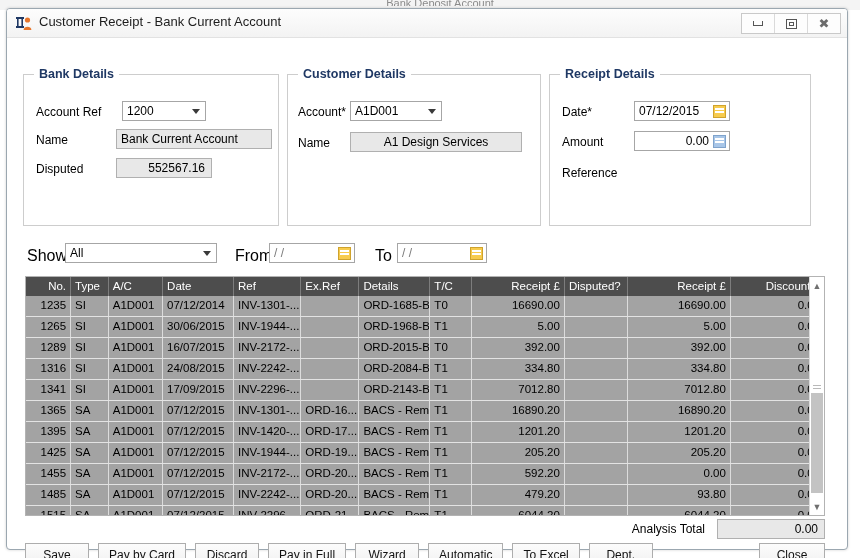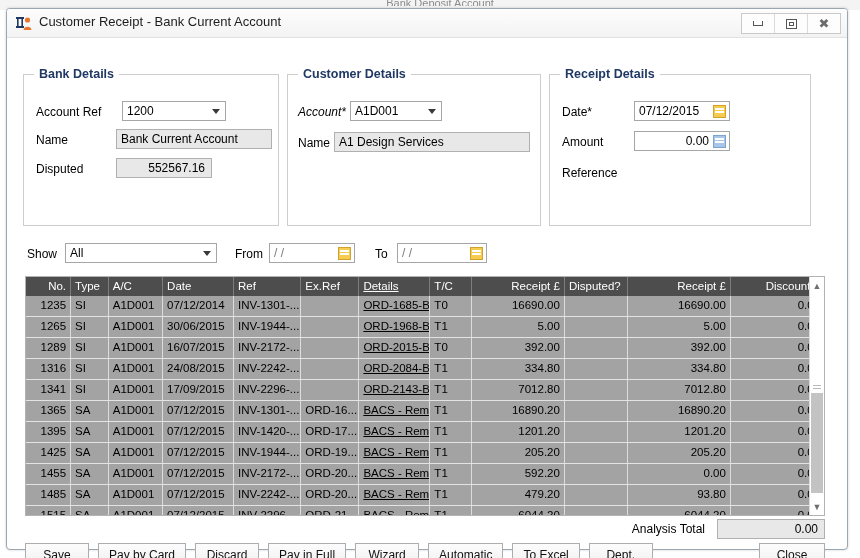--- a/index.html
+++ b/index.html
@@ -179,21 +179,21 @@
     display: block;
     margin: 2px 1px 0 1px;
     height: 2px;
     background: #ffffff;
     box-shadow: 0 3px 0 #ffffff;
   }
 
   
   .filter-label {
     position: absolute;
-    font-size: 12px;
+    font-size: 16px;
   }
 
   .chk-wrap {
     position: absolute;
     left: 638px; top: 208px;
     display: flex;
     align-items: center;
     color: #a9a9a9;
     font-size: 11.5px;
     white-space: nowrap;
@@ -256,21 +256,21 @@
     box-sizing: border-box;
     overflow: hidden;
     white-space: nowrap;
   }
   .c-no   { width: 48px; text-align: right; }
   .c-type { width: 40px; }
   .c-ac   { width: 58px; }
   .c-date { width: 76px; }
   .c-ref  { width: 72px; }
   .c-exref{ width: 62px; }
-  .c-det  { width: 76px; text-decoration: underline; }
+  .c-det  { width: 76px; }
   .c-tc   { width: 44px; }
   .c-amt  { width: 100px; text-align: right; }
   .c-disp { width: 68px; }
   .c-rec  { width: 110px; text-align: right; }
   .c-disc { width: 100px; text-align: right; border-right: none !important; }
 
   
   .vscroll {
     position: absolute;
     right: 0; top: 0;
@@ -378,43 +378,43 @@
         <span class="glyph-close">✖</span>
       </div>
     </div>
   </div>
 
   <div class="body-area">
 
     <div class="group" id="group-bank">
       <span class="group-legend">Bank Details</span>
       <span class="fld-label" style="left:12px; top:30px;">Account Ref</span>
-      <div class="ctl combo" style="left:98px; top:26px; width:104px;">
+      <div class="ctl combo" style="left:98px; top:26px; width:84px;">
         <span>1200</span>
         <span class="caret"></span>
       </div>
       <span class="fld-label" style="left:12px; top:58px;">Name</span>
       <div class="ctl readonly" style="left:92px; top:54px; width:156px;">
         <span>Bank Current Account</span>
       </div>
       <span class="fld-label" style="left:12px; top:87px;">Disputed</span>
       <div class="ctl readonly num" style="left:92px; top:83px; width:96px;">
         <span>552567.16</span>
       </div>
     </div>
 
     <div class="group" id="group-cust">
       <span class="group-legend">Customer Details</span>
-      <span class="fld-label" style="left:10px; top:30px;font-style:italic;">Account*</span>
+      <span class="fld-label" style="left:10px; top:30px;">Account*</span>
       <div class="ctl combo" style="left:62px; top:26px; width:92px;">
         <span>A1D001</span>
         <span class="caret"></span>
       </div>
       <span class="fld-label" style="left:10px; top:61px;">Name</span>
-      <div class="ctl readonly" style="left:46px; top:57px; width:196px;">
+      <div class="ctl readonly" style="left:62px; top:57px; width:172px;text-align:center;">
         <span>A1 Design Services</span>
       </div>
     </div>
 
     <div class="group" id="group-receipt">
       <span class="group-legend">Receipt Details</span>
       <span class="fld-label" style="left:12px; top:30px;">Date*</span>
       <div class="ctl" style="left:84px; top:26px; width:96px;">
         <span>07/12/2015</span>
         <span class="datebtn">

